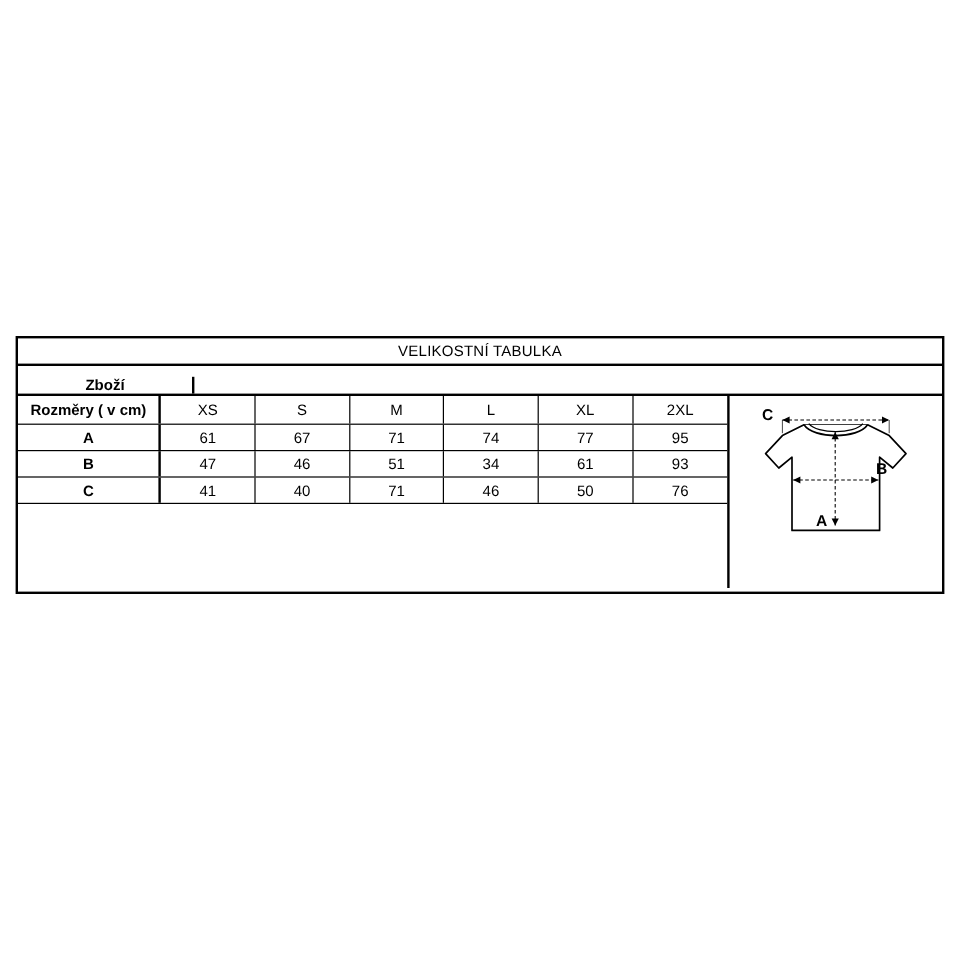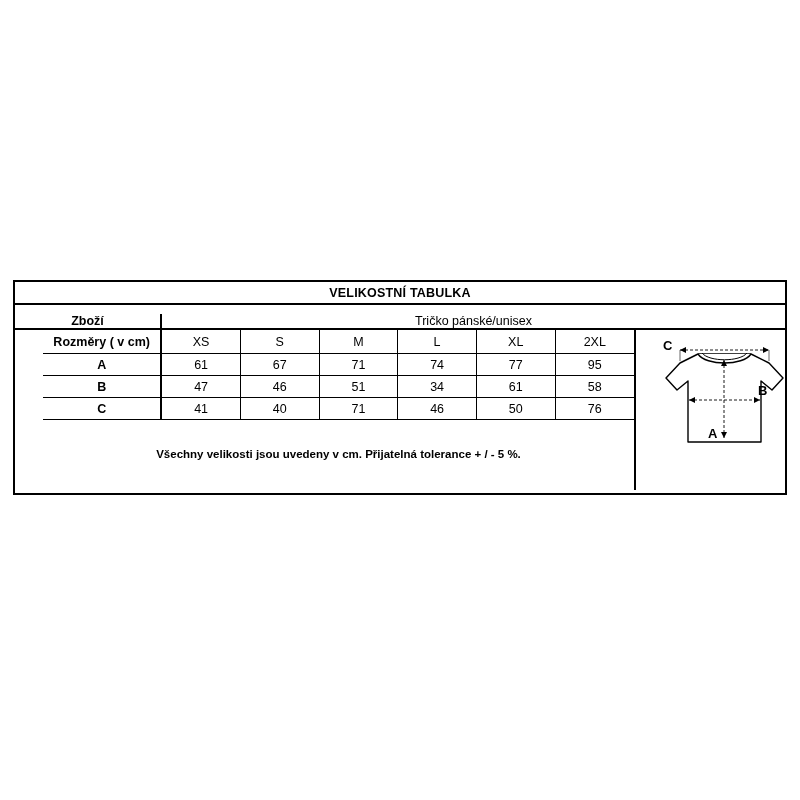--- a/index.html
+++ b/index.html
@@ -40,21 +40,21 @@
   .brdb { border-bottom: 2px solid #000; }
 
   
   .title-row {
     height: 23px;
     align-items: center;
     justify-content: center;
   }
   .title-text {
     font-size: 12.5px;
-    font-weight: bold;
+    font-weight: normal;
     color: #000;
     letter-spacing: .2px;
   }
 
   
   .goods-row { height: 25px; }
   .goods-label {
     width: 147px;
     display: flex;
     align-items: center;
@@ -78,21 +78,20 @@
     width: 100%;
     height: 160px;
     box-sizing: border-box;
   }
   .grid-left {
     width: 593px;
     box-sizing: border-box;
     border-right: 2px solid #000;
     display: flex;
     flex-direction: column;
-    margin-left: 28px;
   }
   .grid-right {
     flex: 1;
     position: relative;
     box-sizing: border-box;
   }
 
   .mrow {
     display: flex;
     box-sizing: border-box;
@@ -156,21 +155,20 @@
 <div id="sheet">
 
   <div id="size-chart">
 
     <div class="row title-row brdb">
       <span class="title-text">VELIKOSTNÍ TABULKA</span>
     </div>
 
     <div class="row goods-row brdb">
       <div class="goods-label">Zboží</div>
-      <div class="goods-value">Tričko pánské/unisex</div>
     </div>
 
     <div class="grid-wrap">
 
       <div class="grid-left">
 
         <div class="mrow header-row brdb">
           <div class="cell lbl">Rozměry ( v cm)</div>
           <div class="cell size">XS</div>
           <div class="cell size">S</div>
@@ -190,36 +188,33 @@
           <div class="cell size">95</div>
         </div>
 
         <div class="mrow brdb">
           <div class="cell lbl rowname">B</div>
           <div class="cell size">47</div>
           <div class="cell size">46</div>
           <div class="cell size">51</div>
           <div class="cell size">34</div>
           <div class="cell size">61</div>
-          <div class="cell size">58</div>
+          <div class="cell size">93</div>
         </div>
 
         <div class="mrow brdb">
           <div class="cell lbl rowname">C</div>
           <div class="cell size">41</div>
           <div class="cell size">40</div>
           <div class="cell size">71</div>
           <div class="cell size">46</div>
           <div class="cell size">50</div>
           <div class="cell size">76</div>
         </div>
 
-        <div class="note-row">
-          <span class="note-text">Všechny velikosti jsou uvedeny v cm. Přijatelná tolerance + / - 5 %.</span>
-        </div>
 
       </div>
 
       <div class="grid-right">
         <div class="shirt-box">
           <svg width="181" height="160" viewBox="0 0 181 160">
 
             <path d="M62 24 L44 33 L30 48 L41 60 L52 51 L52 112 L125 112 L125 51 L136 60 L147 48 L133 33 L115 24 Z" fill="#ffffff" stroke="#000000" stroke-width="1.4" stroke-linejoin="round"></path>
 
             <path d="M62 24 C70 36, 107 36, 115 24" fill="#ffffff" stroke="#000000" stroke-width="1.4"></path>

